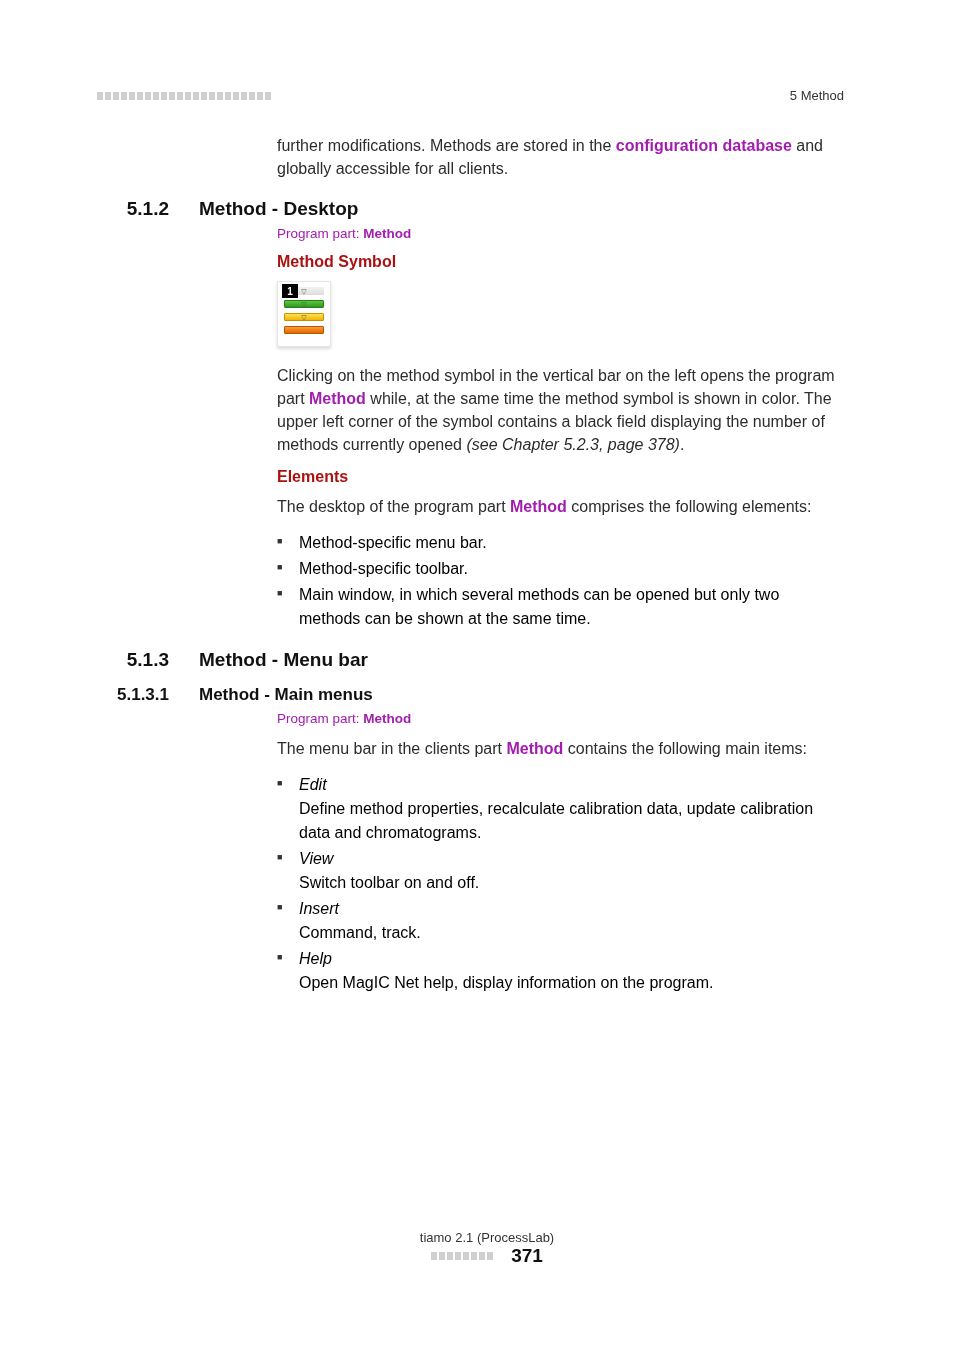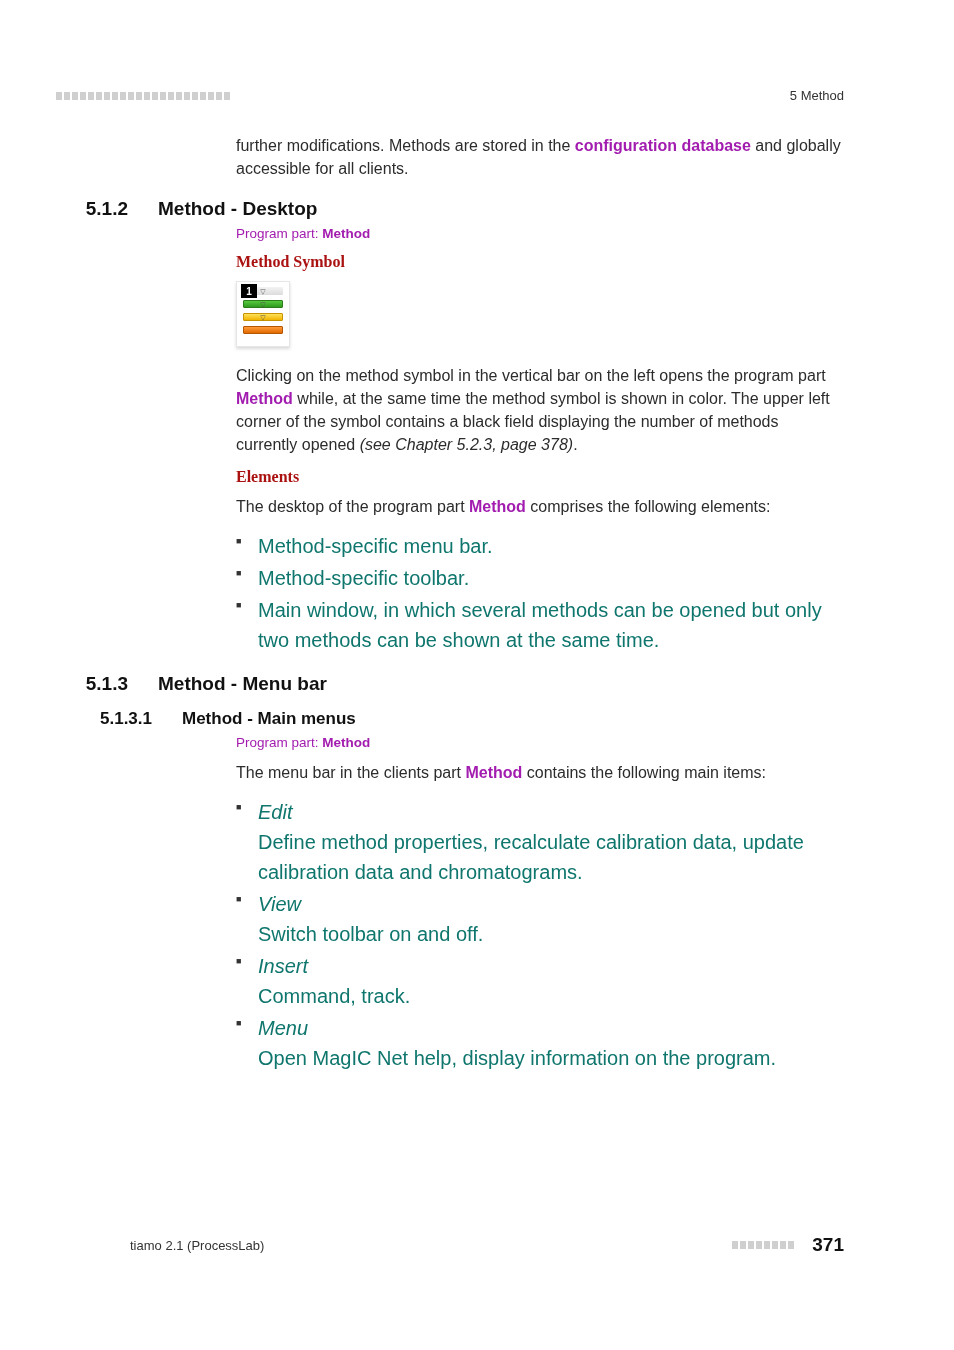--- a/index.html
+++ b/index.html
@@ -1,59 +1,59 @@
 <!DOCTYPE html>
 <html><head>
 <meta charset="utf-8">
 <style>
   * { margin: 0; padding: 0; box-sizing: border-box; }
   html, body { width: 954px; height: 1350px; background: #fff; font-family: "Segoe UI", "Helvetica Neue", Arial, sans-serif; color: #222; }
-  .page { position: relative; width: 954px; height: 1311px; padding: 88px 110px 60px 56px; border-radius: 15px; }
+  .page { position: relative; width: 954px; height: 1311px; padding: 88px 110px 60px 97px; border-radius: 15px; }
 
   .top-row { display: flex; justify-content: space-between; align-items: center; margin-bottom: 32px; }
   .top-dashes { height: 8px; display: flex; gap: 0; }
   .top-dashes span { width: 6px; height: 8px; background: #cfcfcf; margin-right: 2px; }
   .top-right { font-size: 13px; color: #333; }
 
   .content { padding-left: 180px; }
   .content-wide { padding-left: 0; text-align: right; }
 
   .para { font-size: 16px; color: #2c2c2c; line-height: 1.42; margin-bottom: 12px; }
   .para b { font-weight: 700; color: #a21caf; }
 
   .sec-row { display: flex; gap: 30px; align-items: baseline; margin-top: 18px; margin-bottom: 4px; }
   .sec-num { font-size: 19px; font-weight: 800; color: #111; width: 72px; }
   .sec-title { font-size: 19px; font-weight: 800; color: #111; }
 
-  .sub-row { display: flex; gap: 30px; align-items: baseline; margin-top: 14px; margin-bottom: 4px; margin-left: 24px; }
+  .sub-row { display: flex; gap: 30px; align-items: baseline; margin-top: 14px; margin-bottom: 4px; }
   .sub-num { font-size: 17px; font-weight: 800; color: #111; width: 72px; }
   .sub-title { font-size: 17px; font-weight: 800; color: #111; }
 
   .program-part { font-size: 13.5px; color: #a21caf; margin: 6px 0 12px 0; }
   .program-part b { font-weight: 700; }
 
-  .red-head { font-size: 16px; font-weight: 800; color: #aa1211; margin: 6px 0 10px 0; font-family: Liberation Serif, serif; }
+  .red-head { font-size: 16px; font-weight: 800; color: #aa1211; margin: 6px 0 10px 0; }
 
   .icon-wrap { width: 54px; height: 66px; background: #fff; border: 1px solid #e6e6e6; box-shadow: 0 2px 3px rgba(0,0,0,0.15); padding: 5px 6px; margin-bottom: 18px; display: flex; flex-direction: column; gap: 5px; position: relative; }
   .badge { position: absolute; top: 2px; left: 4px; width: 16px; height: 14px; background: #000; color: #fff; font-size: 10px; font-weight: 700; display: flex; align-items: center; justify-content: center; }
   .bar { height: 8px; border-radius: 1px; width: 100%; display: flex; align-items: center; justify-content: center; }
   .bar .arrow { font-size: 7px; color: #555; line-height: 1; }
   .bar.gray { background: linear-gradient(#f3f3f3,#dcdcdc); }
   .bar.green { background: linear-gradient(#57c93f,#2f9a1e); border: 1px solid #2b7d1a; }
   .bar.yellow { background: linear-gradient(#ffe15a,#f0b400); border: 1px solid #c79400; }
   .bar.orange { background: linear-gradient(#ff9a3b,#e06a00); border: 1px solid #b75600; }
 
   ul.blist { list-style: none; margin: 0 0 12px 0; }
-  ul.blist > li { position: relative; padding-left: 22px; font-size: 20px; color: #0f766e; line-height: 1.5; margin-bottom: 2px; }
+  ul.blist > li { position: relative; padding-left: 22px; font-size: 16px; color: #000000; line-height: 1.5; margin-bottom: 2px; }
   ul.blist > li::before { content: "■"; position: absolute; left: 0; top: 4px; font-size: 9px; color: #333; }
   ul.blist > li .subtext { display: block; padding-left: 0; }
   ul.blist > li em { font-style: italic; }
   .italic-ref { font-style: italic; }
 
-  .footer { position: absolute; bottom: 55px; left: 130px; right: 110px; display: flex; justify-content: space-between; align-items: center; }
+  .footer { position: absolute; bottom: 44px; left: 130px; right: 110px; display: flex; justify-content: space-between; align-items: center; flex-direction: column; }
   .footer-left { font-size: 13px; color: #333; }
   .footer-right { display: flex; align-items: center; gap: 16px; }
   .footer-dashes { display: flex; }
   .footer-dashes span { width: 6px; height: 8px; background: #cfcfcf; margin-right: 2px; }
   .pagenum { font-size: 19px; font-weight: 800; color: #111; }
 </style>
 </head>
 <body>
 
 <div class="page">
@@ -164,21 +164,21 @@
       </li>
       <li>
         <em>View</em>
         <span class="subtext">Switch toolbar on and off.</span>
       </li>
       <li>
         <em>Insert</em>
         <span class="subtext">Command, track.</span>
       </li>
       <li>
-        <em>Menu</em>
+        <em>Help</em>
         <span class="subtext">Open MagIC Net help, display information on the program.</span>
       </li>
     </ul>
   </div>
 
   <div class="footer">
     <div class="footer-left">tiamo 2.1 (ProcessLab)</div>
     <div class="footer-right">
       <div class="footer-dashes">
         <span></span>

